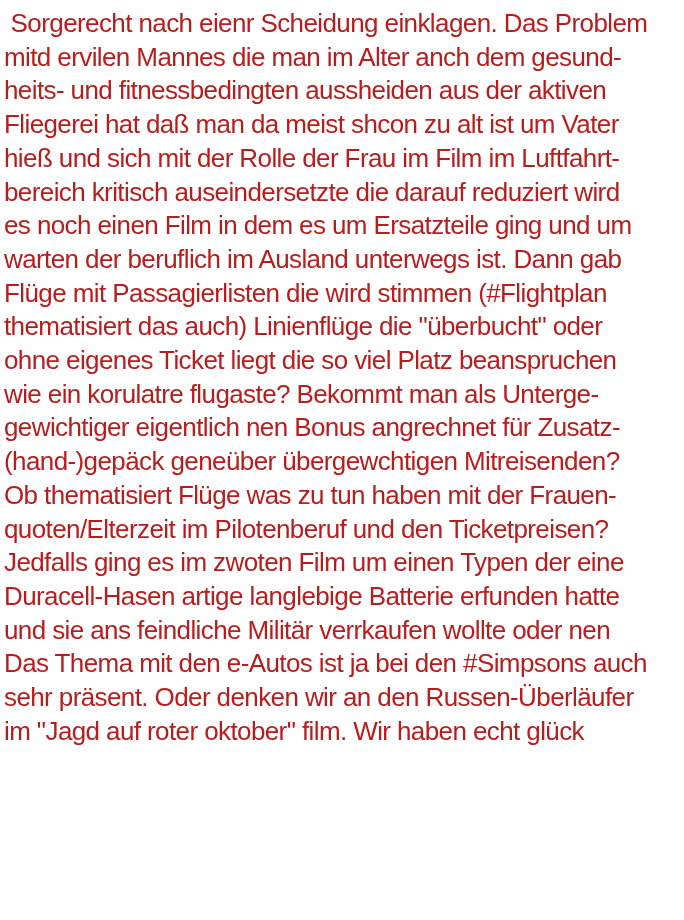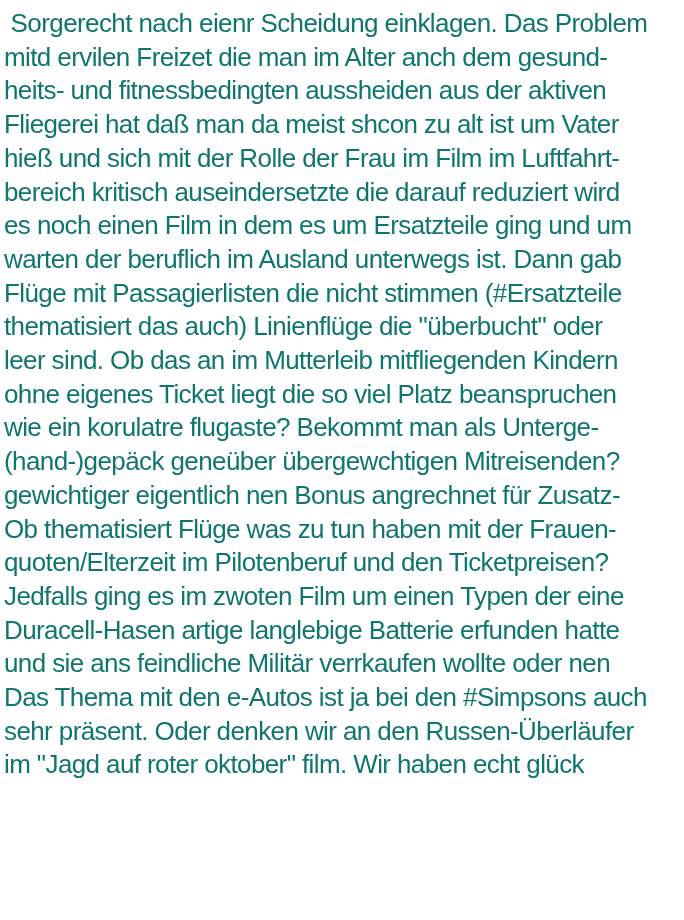--- a/index.html
+++ b/index.html
@@ -13,47 +13,46 @@
     background: #ffffff;
     overflow: hidden;
     box-sizing: border-box;
     padding: 7px 0 0 4px;
   }
   .text-block {
     font-family: "Liberation Sans", "DejaVu Sans", sans-serif;
     font-size: 26px;
     line-height: 33.7px;
     letter-spacing: -0.6px;
-    color: #0f766e;
+    color: #b91c1c;
     -webkit-font-smoothing: antialiased;
   }
   .text-block .line {
     white-space: pre;
   }
 </style>
 </head>
 <body>
 
 <div class="page">
   <div class="text-block">
       <div class="line"> Sorgerecht nach eienr Scheidung einklagen. Das Problem</div>
-      <div class="line">mitd ervilen Freizet die man im Alter anch dem gesund-</div>
+      <div class="line">mitd ervilen Mannes die man im Alter anch dem gesund-</div>
       <div class="line">heits- und fitnessbedingten aussheiden aus der aktiven</div>
       <div class="line">Fliegerei hat daß man da meist shcon zu alt ist um Vater</div>
       <div class="line">hieß und sich mit der Rolle der Frau im Film im Luftfahrt-</div>
       <div class="line">bereich kritisch auseindersetzte die darauf reduziert wird</div>
       <div class="line">es noch einen Film in dem es um Ersatzteile ging und um</div>
       <div class="line">warten der beruflich im Ausland unterwegs ist. Dann gab</div>
-      <div class="line">Flüge mit Passagierlisten die nicht stimmen (#Ersatzteile</div>
+      <div class="line">Flüge mit Passagierlisten die wird stimmen (#Flightplan</div>
       <div class="line">thematisiert das auch) Linienflüge die "überbucht" oder</div>
-      <div class="line">leer sind. Ob das an im Mutterleib mitfliegenden Kindern</div>
       <div class="line">ohne eigenes Ticket liegt die so viel Platz beanspruchen</div>
       <div class="line">wie ein korulatre flugaste? Bekommt man als Unterge-</div>
+      <div class="line">gewichtiger eigentlich nen Bonus angrechnet für Zusatz-</div>
       <div class="line">(hand-)gepäck geneüber übergewchtigen Mitreisenden?</div>
-      <div class="line">gewichtiger eigentlich nen Bonus angrechnet für Zusatz-</div>
       <div class="line">Ob thematisiert Flüge was zu tun haben mit der Frauen-</div>
       <div class="line">quoten/Elterzeit im Pilotenberuf und den Ticketpreisen?</div>
       <div class="line">Jedfalls ging es im zwoten Film um einen Typen der eine</div>
       <div class="line">Duracell-Hasen artige langlebige Batterie erfunden hatte</div>
       <div class="line">und sie ans feindliche Militär verrkaufen wollte oder nen</div>
       <div class="line">Das Thema mit den e-Autos ist ja bei den #Simpsons auch</div>
       <div class="line">sehr präsent. Oder denken wir an den Russen-Überläufer</div>
       <div class="line">im "Jagd auf roter oktober" film. Wir haben echt glück</div>
     </div>
 </div>

